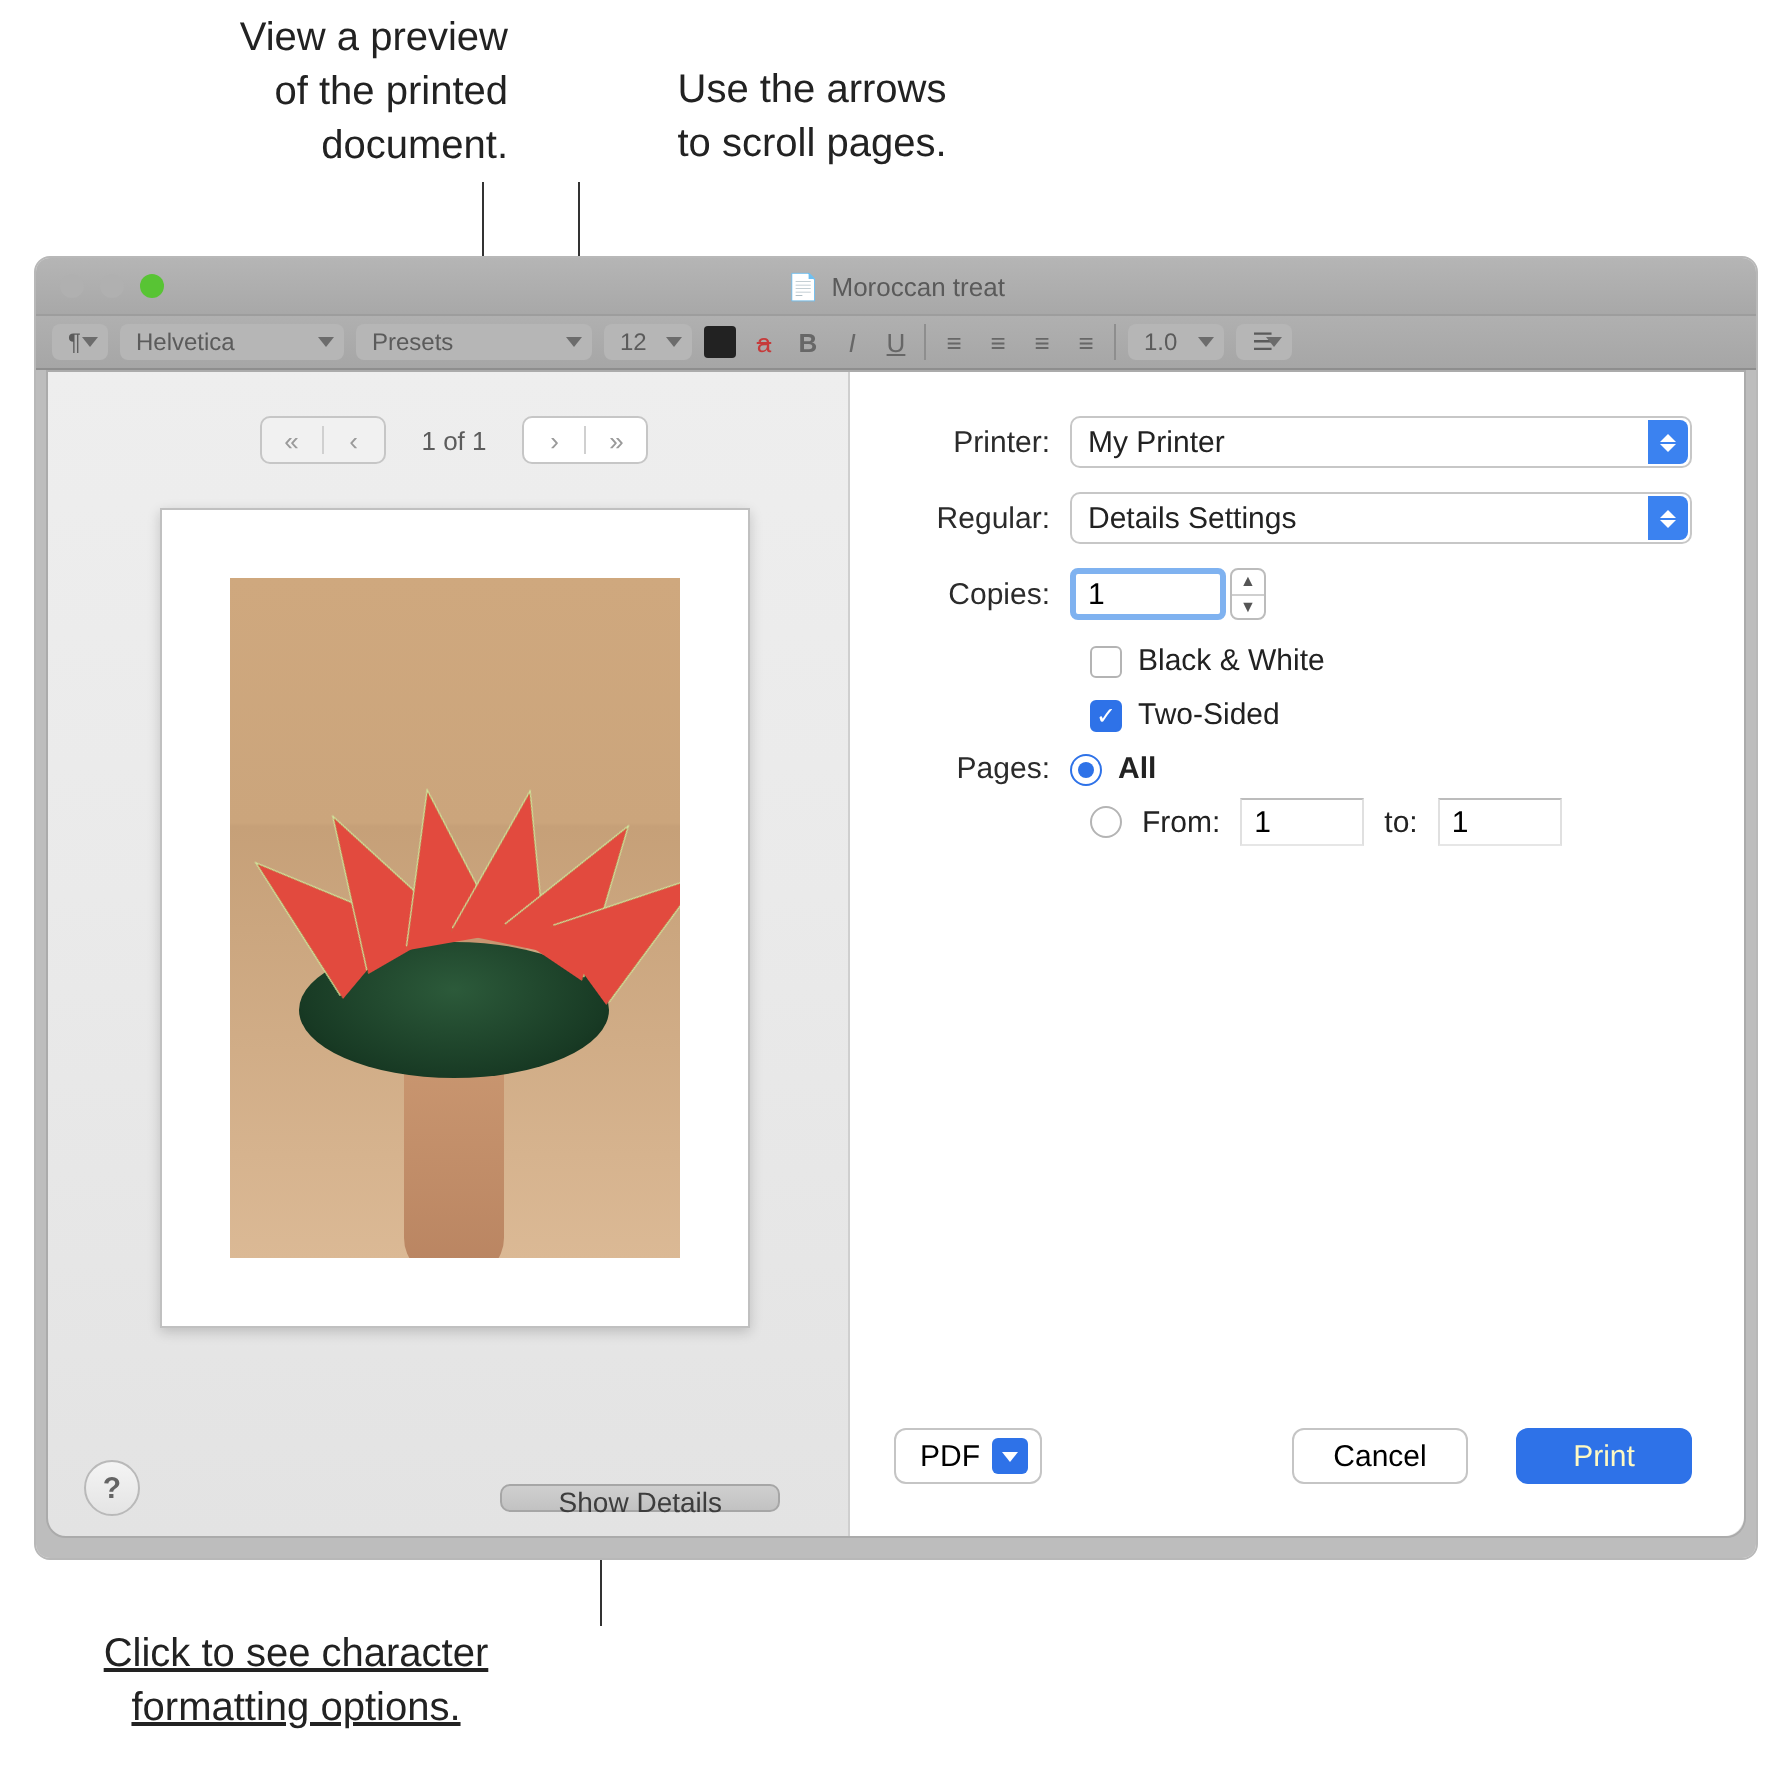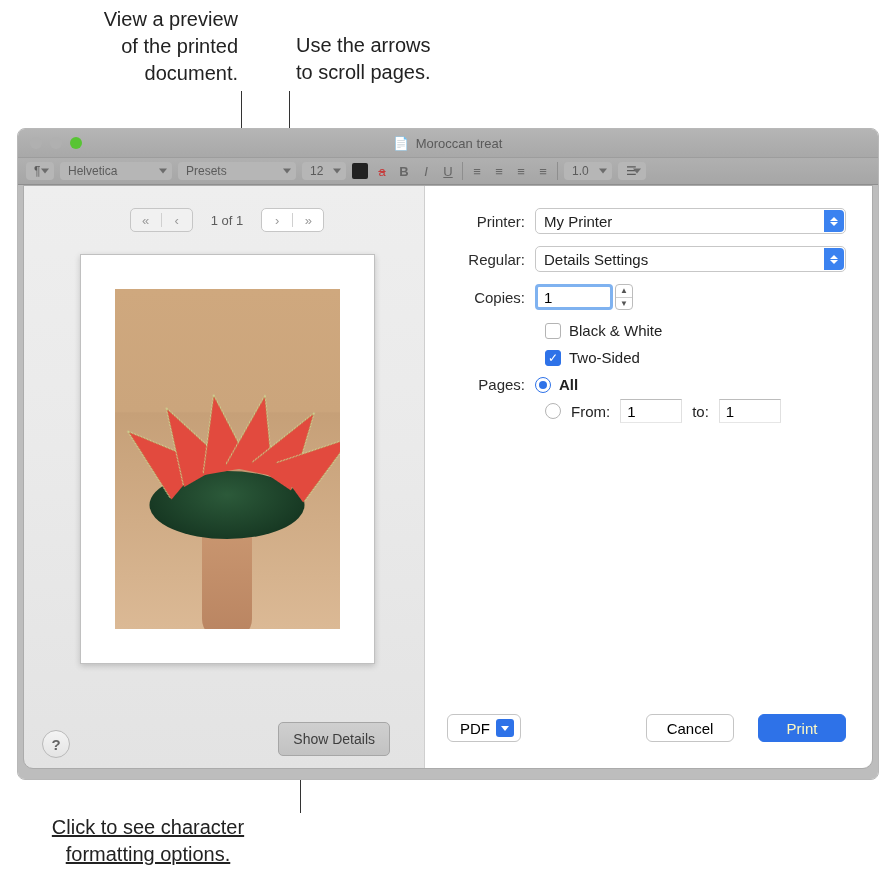--- a/index.html
+++ b/index.html
@@ -178,21 +178,21 @@
     position:absolute; left:18px; bottom:10px;
     width:28px; height:28px; border-radius:50%;
     background:linear-gradient(#f4f4f4,#e4e4e4);
     border:1px solid #b9b9b9;
     color:#646464; font-weight:600; font-size:15px;
     display:flex; align-items:center; justify-content:center;
   }
 
   .show-details {
     position:absolute; right:34px; bottom:12px;
-    height:34px; padding:0 14px;
+    height:14px; padding:0 28px;
     border-radius:5px;
     background:linear-gradient(#cfcfcf,#c2c2c2);
     border:1px solid #a6a6a6;
     color:#3d3d3d; font-size:14px;
   }
 
   
   .sheet-right {
     flex:1;
     background:#fff;
@@ -291,28 +291,28 @@
     height:28px; min-width:88px; border-radius:6px; border:1px solid #c5c5c5;
     background:#fff; font-size:15px;
   }
   .btn.primary {
     background:#2e72e8; color:#fef9c3; border-color:#2e72e8;text-align:center;
   }
 </style>
 </head>
 <body>
 
-<div class="callout" style="left:18px; top:6px; width:220px;">
+<div class="callout" style="left:34px; top:6px; width:220px;">
   <span style="white-space:pre-line;">View a preview
 of the printed
 document.</span>
 </div>
 <div class="callout-line" style="left:241px; top:91px; height:186px;"></div>
 
-<div class="callout left-align" style="left:296px; top:32px; width:220px;">
+<div class="callout left-align" style="left:296px; top:32px; width:220px;text-align:center;">
   <span style="white-space:pre-line;">Use the arrows
 to scroll pages.</span>
 </div>
 <div class="callout-line" style="left:289px; top:91px; height:116px;"></div>
 
 <div class="callout left-align" style="left:18px; top:814px; width:260px; text-align:center;text-decoration:underline;">
   <span style="white-space:pre-line;">Click to see character
 formatting options.</span>
 </div>
 <div class="callout-line" style="left:300px; top:753px; height:60px;"></div>

